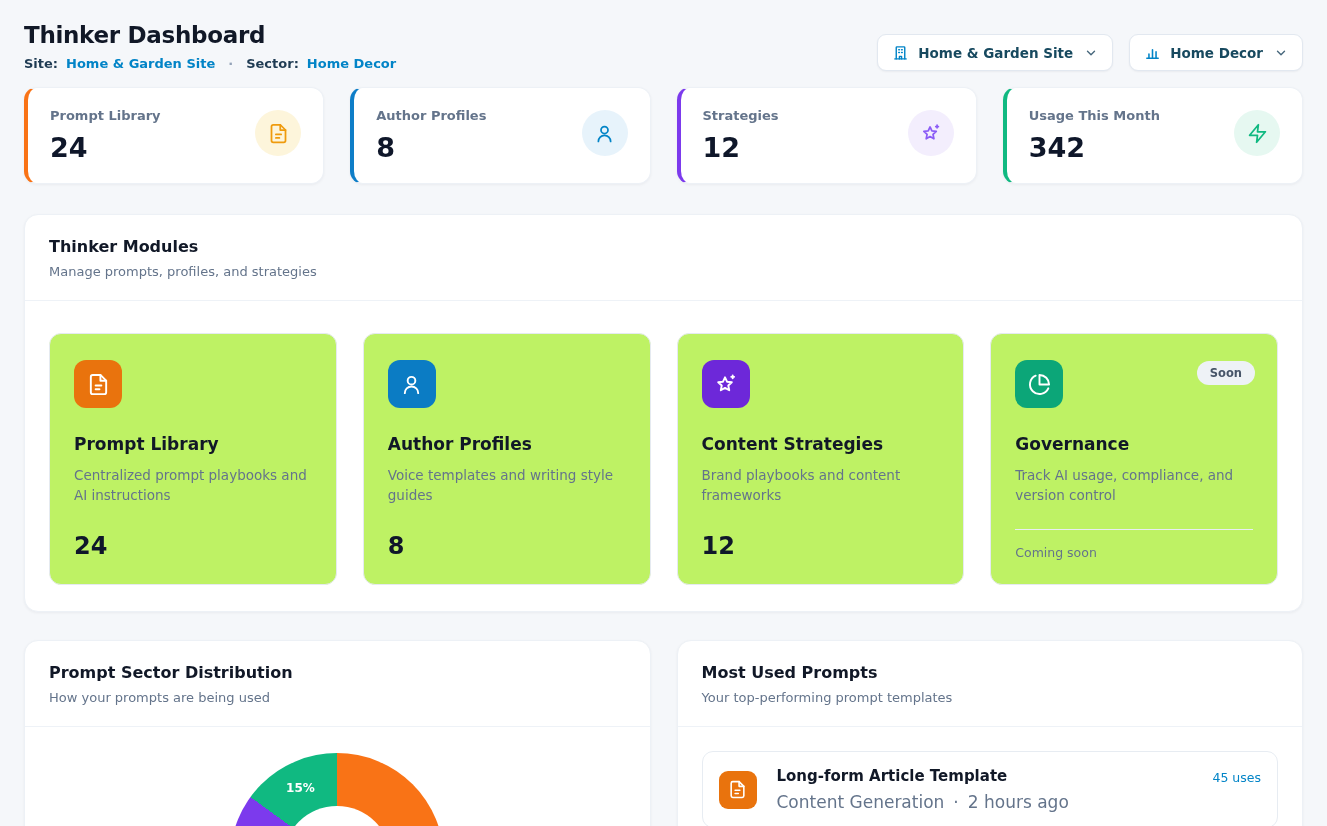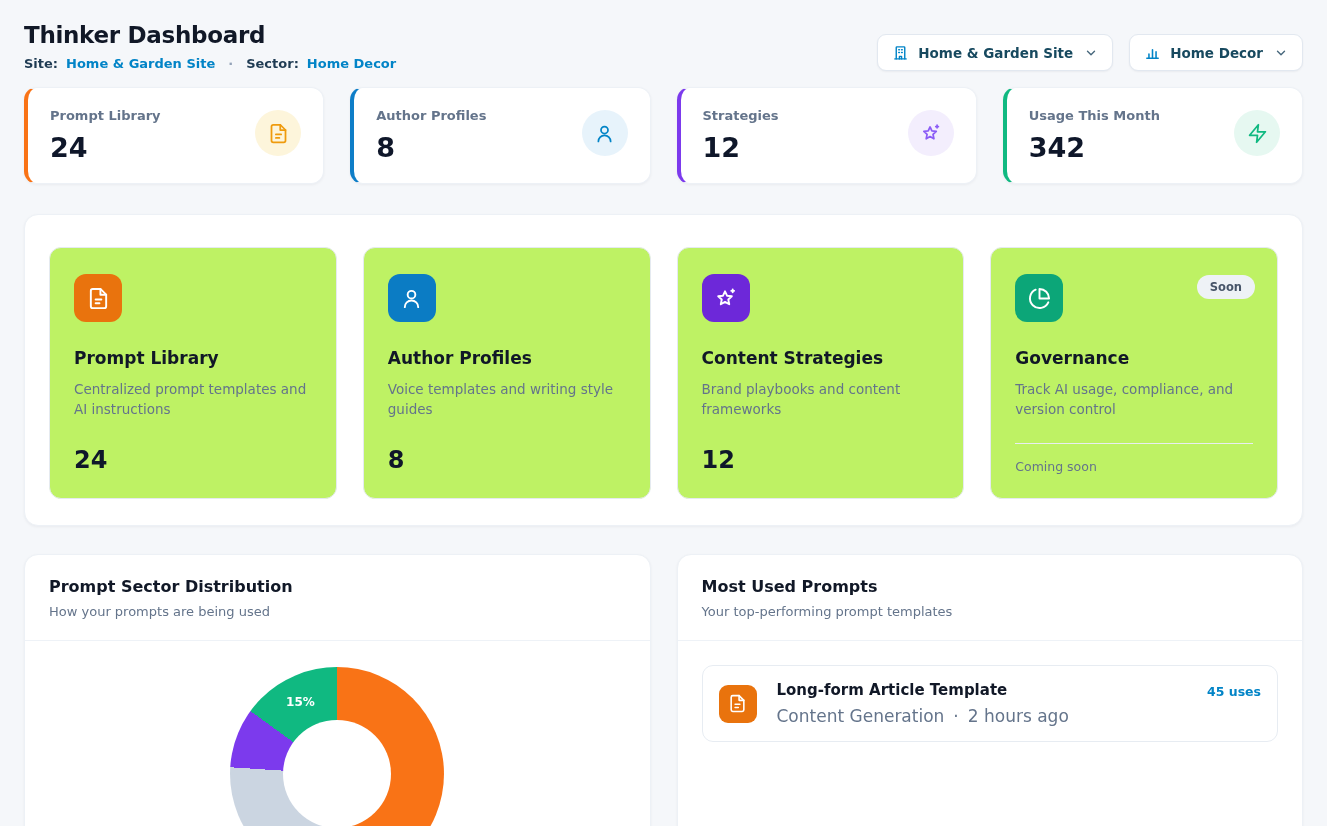--- a/index.html
+++ b/index.html
@@ -82,21 +82,21 @@
 
   
   .prompts-body { padding: 24px; }
   .prompt-item { display: flex; align-items: center; gap: 20px; border: 1px solid #e7ecf2; border-radius: 11px;
     padding: 15px 16px; background: #fff; cursor: pointer; }
   .prompt-icon { width: 38px; height: 38px; border-radius: 9px; color: #fff; display: flex; align-items: center;
     justify-content: center; flex-shrink: 0; }
   .prompt-info { flex: 1; }
   .prompt-title { font-size: 15px; font-weight: bold; color: #111827; }
   .prompt-meta { font-size: 17px; color: #64748b; margin-top: 7px; display: flex; align-items: center; gap: 9px; }
-  .prompt-uses { font-size: 12.5px; font-weight: bold; color: #0284c7; align-self: flex-start; margin-top: 3px; }
+  .prompt-uses { font-size: 12.5px; font-weight: normal; color: #0284c7; align-self: flex-start; margin-top: 3px; }
 </style>
 </head>
 <body>
 
 <div class="header-row">
   <div>
     <div class="page-title">Thinker Dashboard</div>
     <div class="breadcrumb">
       <span>Site:</span>
       <span class="link">Home &amp; Garden Site</span>
@@ -184,33 +184,37 @@
     </div>
     <div class="stat-icon tint-green">
       <svg width="21" height="21" viewBox="0 0 24 24" fill="none" stroke="currentColor" stroke-width="2" stroke-linecap="round" stroke-linejoin="round">
           <path d="M13 2L3 14h9l-1 8 10-12h-9l1-8z"></path>
         </svg>
     </div>
   </div>
 </div>
 
 <div class="section-card">
+  <div class="section-header">
+    <div class="section-title">Thinker Modules</div>
+    <div class="section-subtitle">Manage prompts, profiles, and strategies</div>
+  </div>
   <div class="modules-body">
 
     <div class="module-card">
       <div class="module-icon bg-orange">
         <svg width="23" height="23" viewBox="0 0 24 24" fill="none" stroke="currentColor" stroke-width="2" stroke-linecap="round" stroke-linejoin="round">
             <path d="M14 2H6a2 2 0 0 0-2 2v16a2 2 0 0 0 2 2h12a2 2 0 0 0 2-2V8z"></path>
             <path d="M14 2v6h6"></path>
             <line x1="9" y1="13" x2="15" y2="13"></line>
             <line x1="9" y1="17" x2="13" y2="17"></line>
           </svg>
       </div>
       <div class="module-title">Prompt Library</div>
-      <div class="module-desc">Centralized prompt templates and AI instructions</div>
+      <div class="module-desc">Centralized prompt playbooks and AI instructions</div>
       <div class="module-value">24</div>
     </div>
 
     <div class="module-card">
       <div class="module-icon bg-blue">
         <svg width="23" height="23" viewBox="0 0 24 24" fill="none" stroke="currentColor" stroke-width="2" stroke-linecap="round" stroke-linejoin="round">
             <circle cx="12" cy="8" r="4"></circle>
             <path d="M5 21a7 7 0 0 1 14 0"></path>
           </svg>
       </div>

